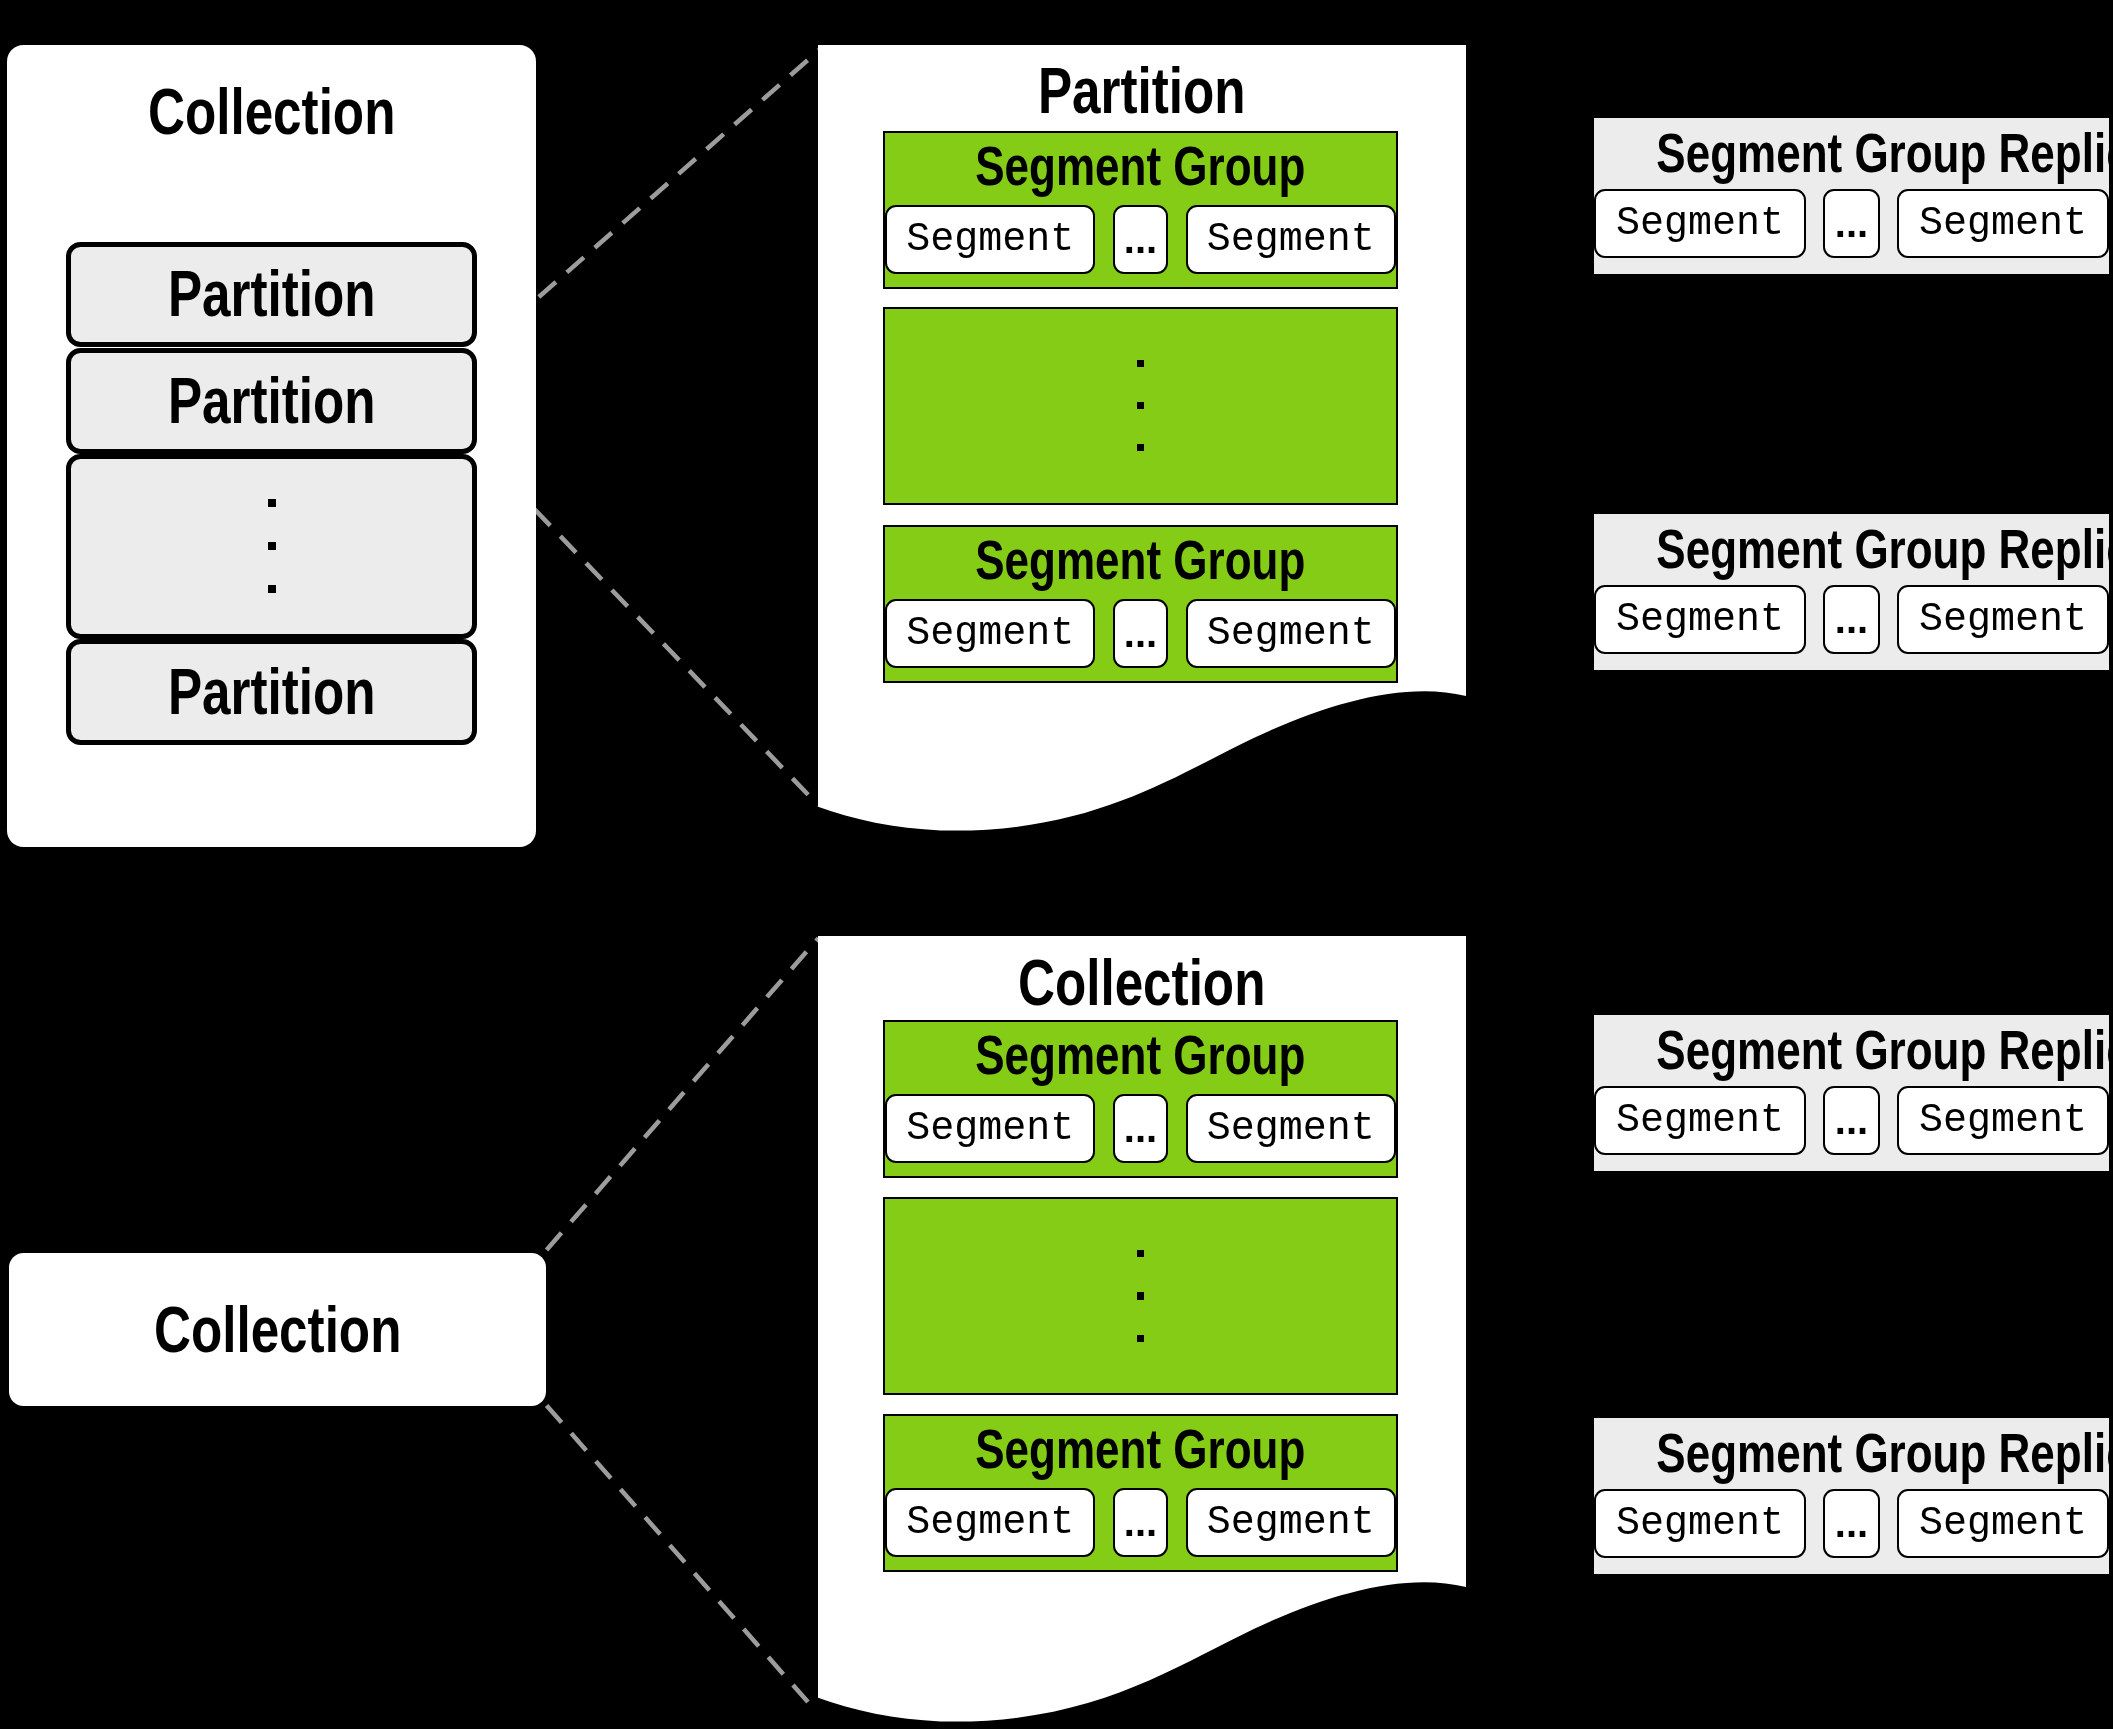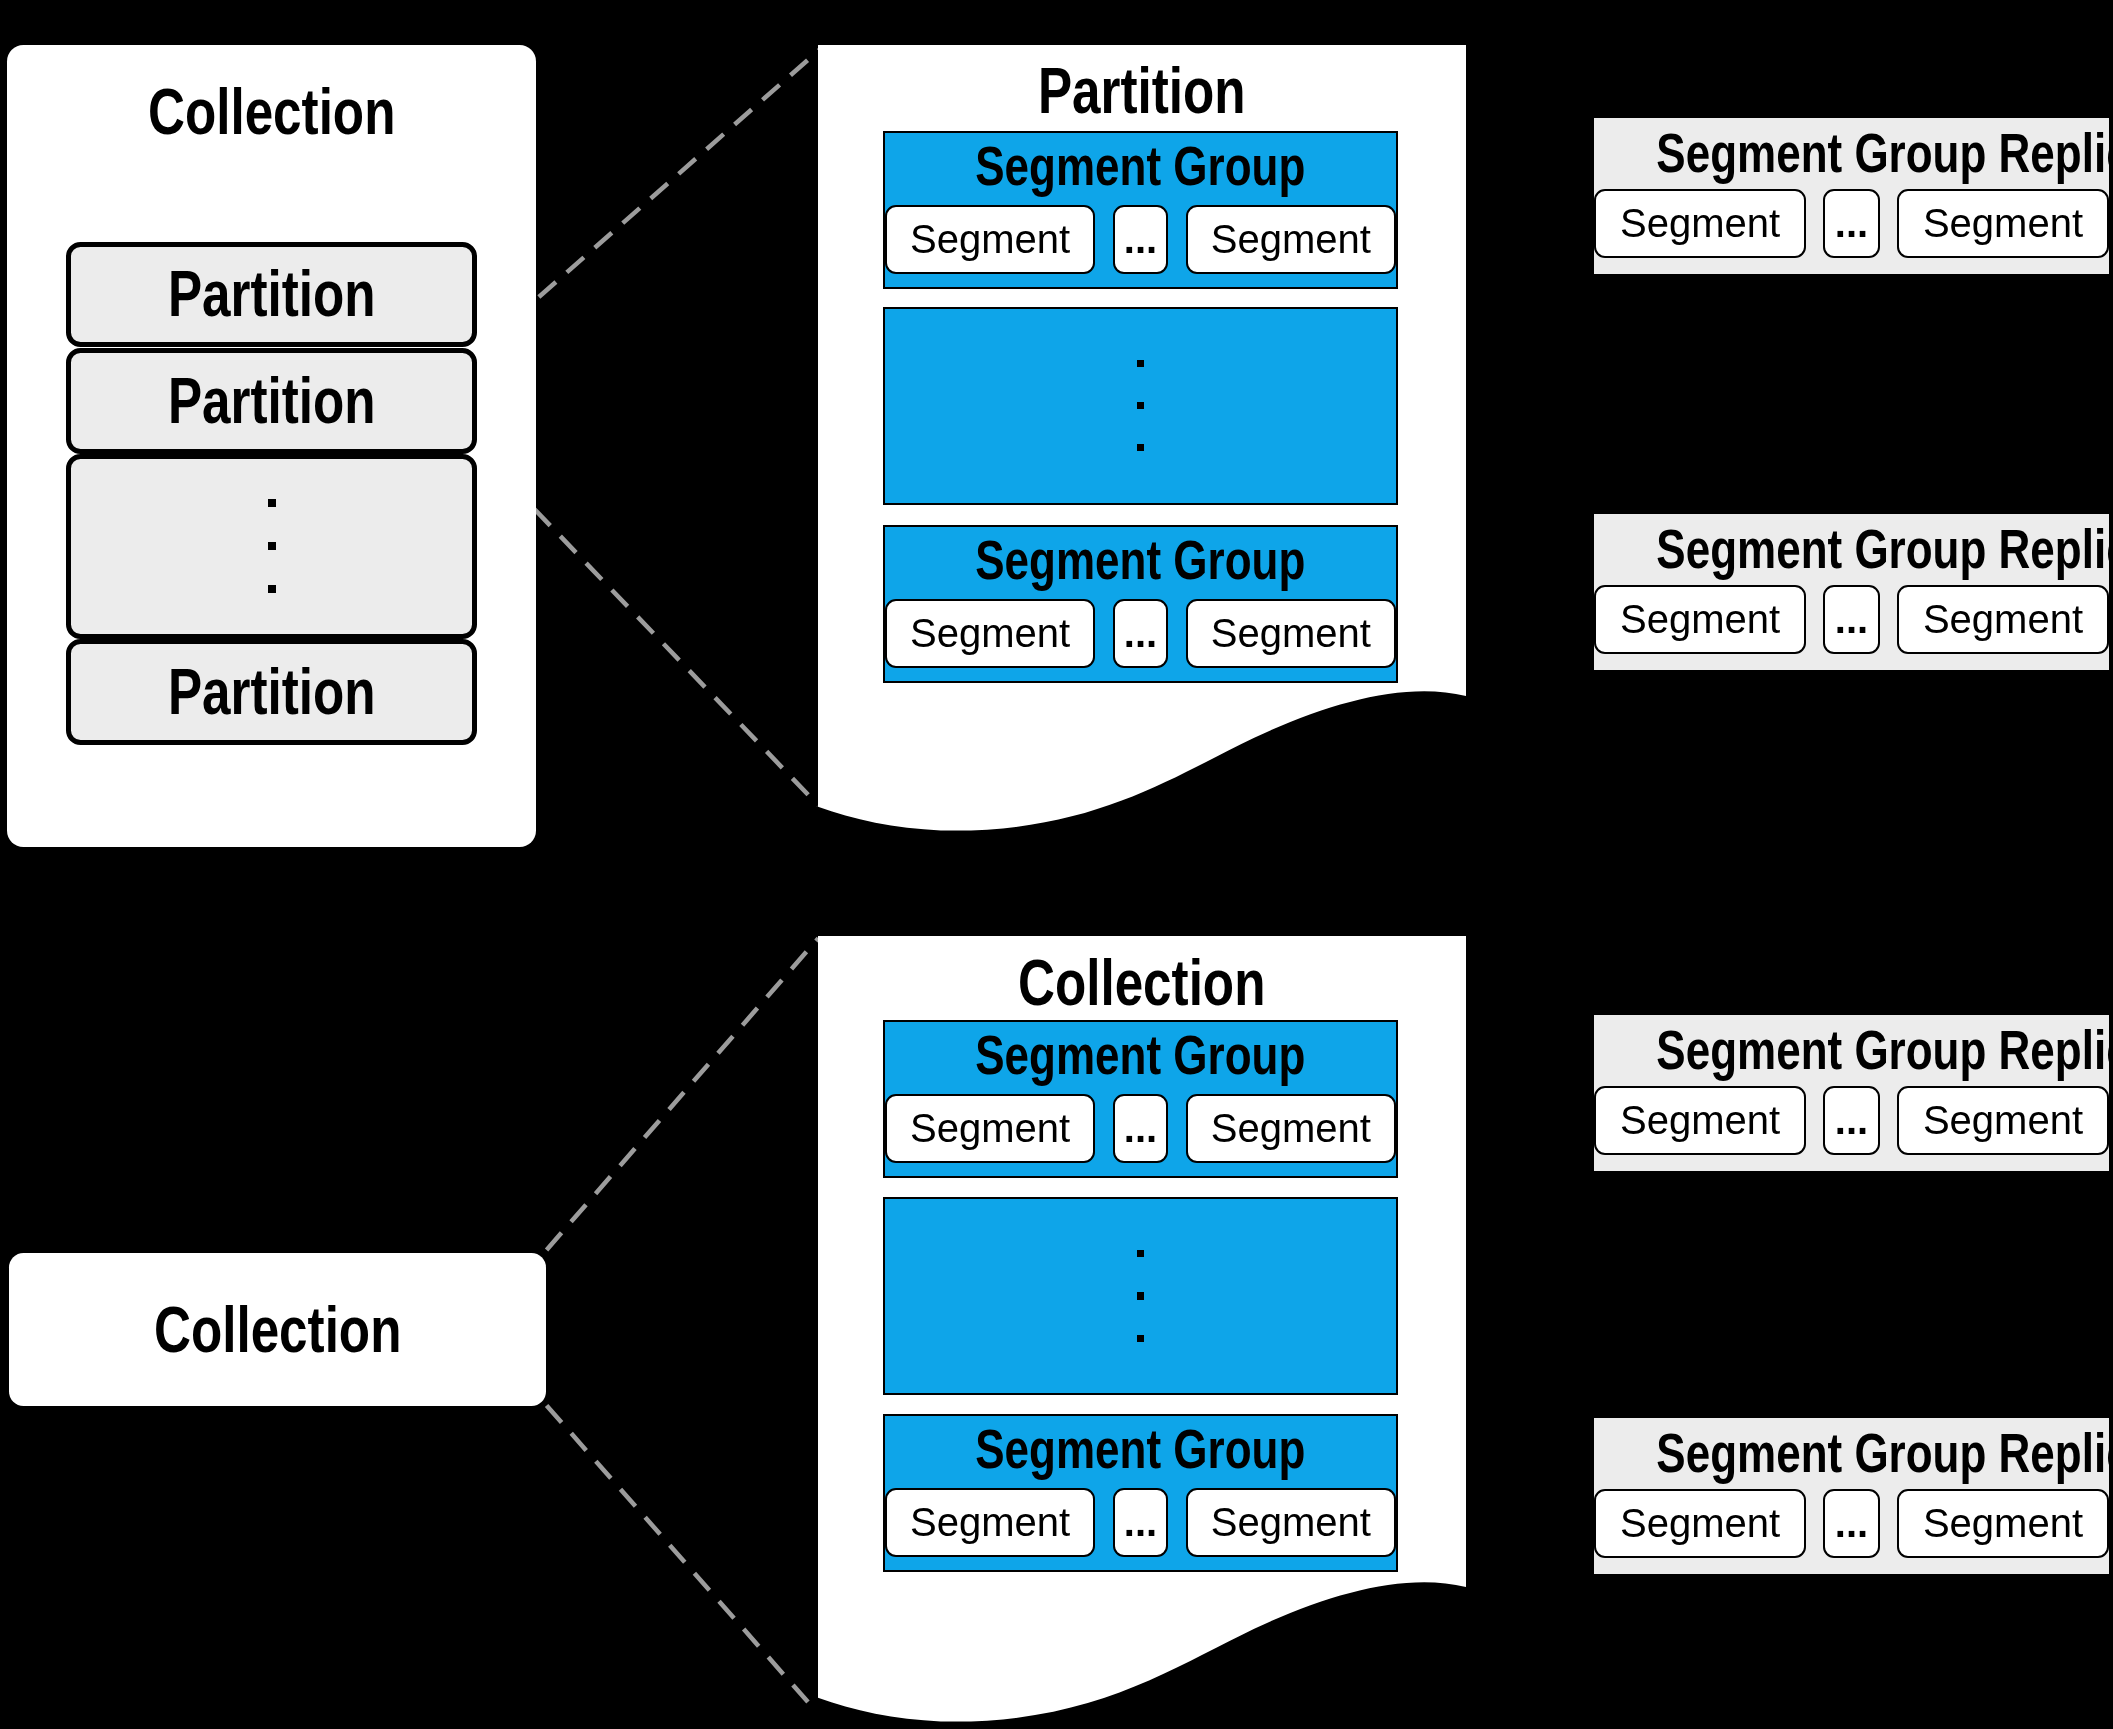--- a/index.html
+++ b/index.html
@@ -37,31 +37,31 @@
   .vdots.small { gap:35px; }
 
   
   .page { position:absolute; left:818px; width:648px; height:800px; }
   .page svg.page-shape { position:absolute; left:0; top:0; width:100%; height:100%; }
   .page-title { position:absolute; top:14.5px; left:0; right:0; text-align:center; }
 
   
   .sg {
     position:absolute; left:65px; width:515px; height:158px;
-    box-sizing:border-box; background:#0ea5e9; border:2.7px solid #000;
+    box-sizing:border-box; background:#84cc16; border:2.7px solid #000;
   }
   .sg.dotsbox { height:198px; }
   .sg-title { position:absolute; top:6.4px; left:0; right:0; text-align:center; }
   .seg-row { position:absolute; top:72px; left:0; right:0;
     display:flex; justify-content:center; gap:17.3px; }
   .seg {
     box-sizing:border-box; height:69px; background:#fff; border:2.7px solid #000; border-radius:11px;
     display:flex; align-items:center; justify-content:center; font-size:40px;
   }
-  .seg.w-wide { width:219px; }
+  .seg.w-wide { width:219px;font-family:Liberation Mono, monospace; }
   .seg.w-dots { width:58px; font-weight:bold; }
 
   
   .replica { position:absolute; left:1594px; width:515px; height:156px; background:#ececec; }
   .replica .sg-title { top:8.2px; }
   .replica .seg-row { top:71px; }
 
   
   #bottom-collection {
     position:absolute; left:9px; top:1213px; width:537px; height:153px;

